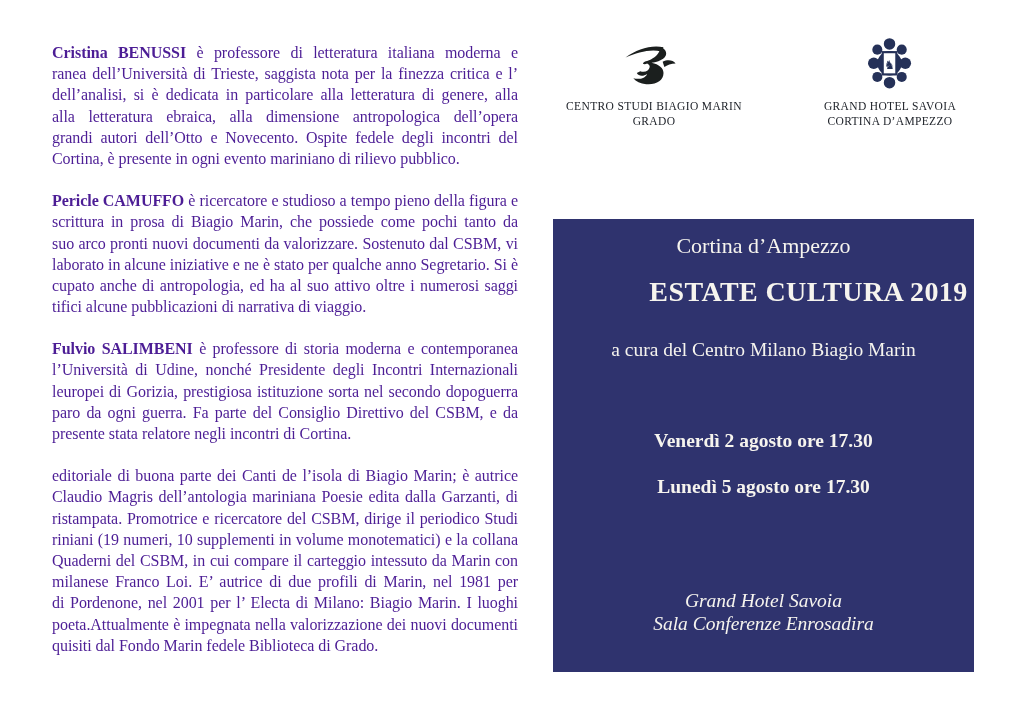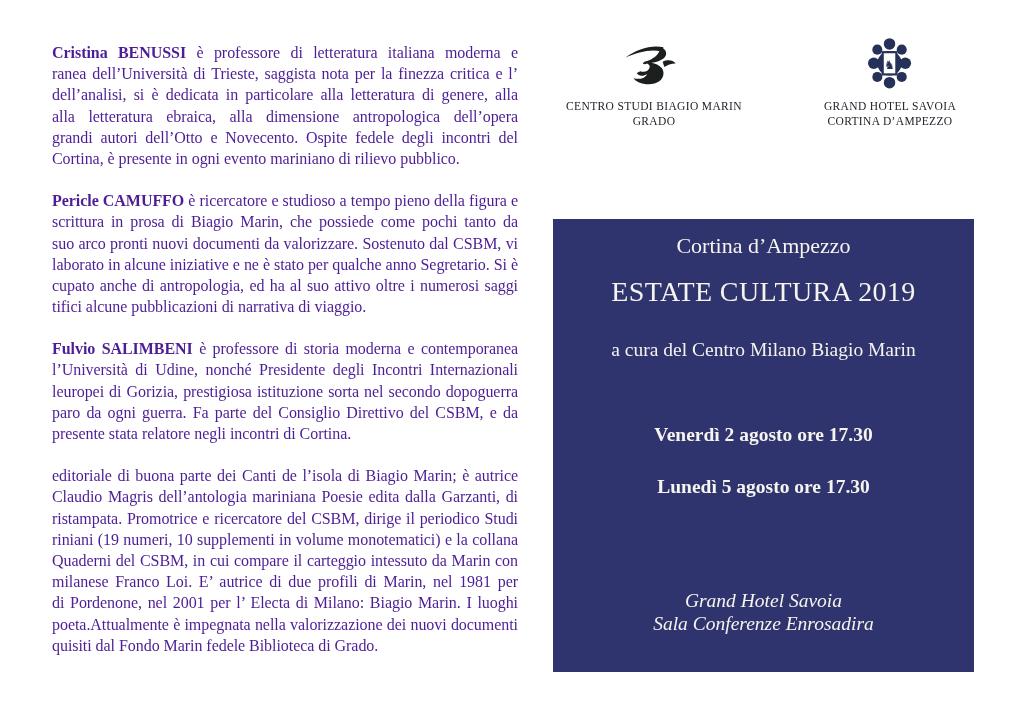--- a/index.html
+++ b/index.html
@@ -31,23 +31,23 @@
   .crest-svg { height:56px; color:var(--crest-color,#253158); }
   .logo-caption { font-size:11.5px; line-height:14.5px; letter-spacing:0.35px; color:#20242b; }
 
   
   .poster {
     position:absolute; left:553px; top:219px; width:421px; height:453px;
     background:var(--poster-bg,#2f336e); color:var(--poster-fg,#f6f4ee);
   }
   .poster > div { position:absolute; left:0; width:100%; text-align:center; }
   .p-loc   { top:14px;  font-size:22px; }
-  .p-title { top:57px;  font-size:28px; font-weight:normal; letter-spacing:0.4px; }
+  .p-title { top:57px;  font-size:28px; font-weight:bold; letter-spacing:0.4px;margin-left:45px; }
   .p-sub   { top:120px; font-size:19.5px; }
-  .p-date1 { top:205px; font-size:19.5px; font-weight:bold; }
+  .p-date1 { top:211px; font-size:19.5px; font-weight:bold; }
   .p-date2 { top:257px; font-size:19.5px; font-weight:bold; }
   .p-venue { top:371px; font-size:19.5px; font-style:italic; line-height:22.5px; }
 </style>
 </head>
 <body style="--poster-bg: #2f336e; --poster-fg: #f6f4ee; --mark-color: #1b1f1e; --crest-color: #253158;">
 
 <div class="page">
 
   <div class="bios">
       <div class="bio-para">

